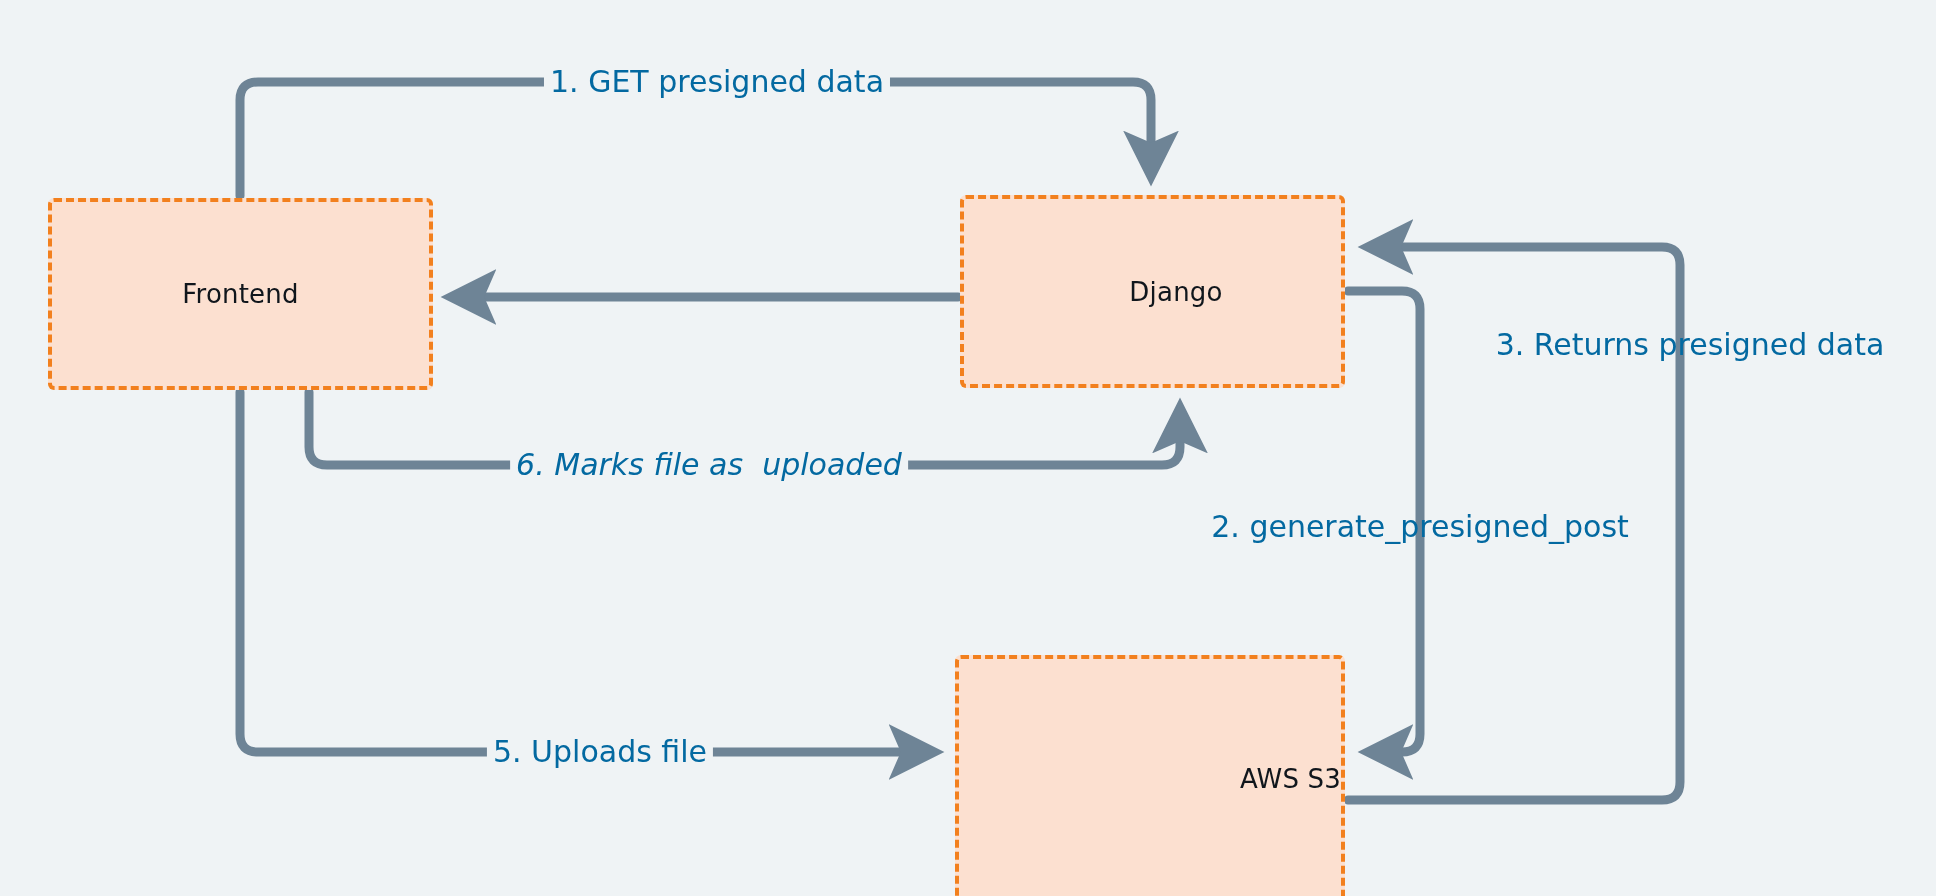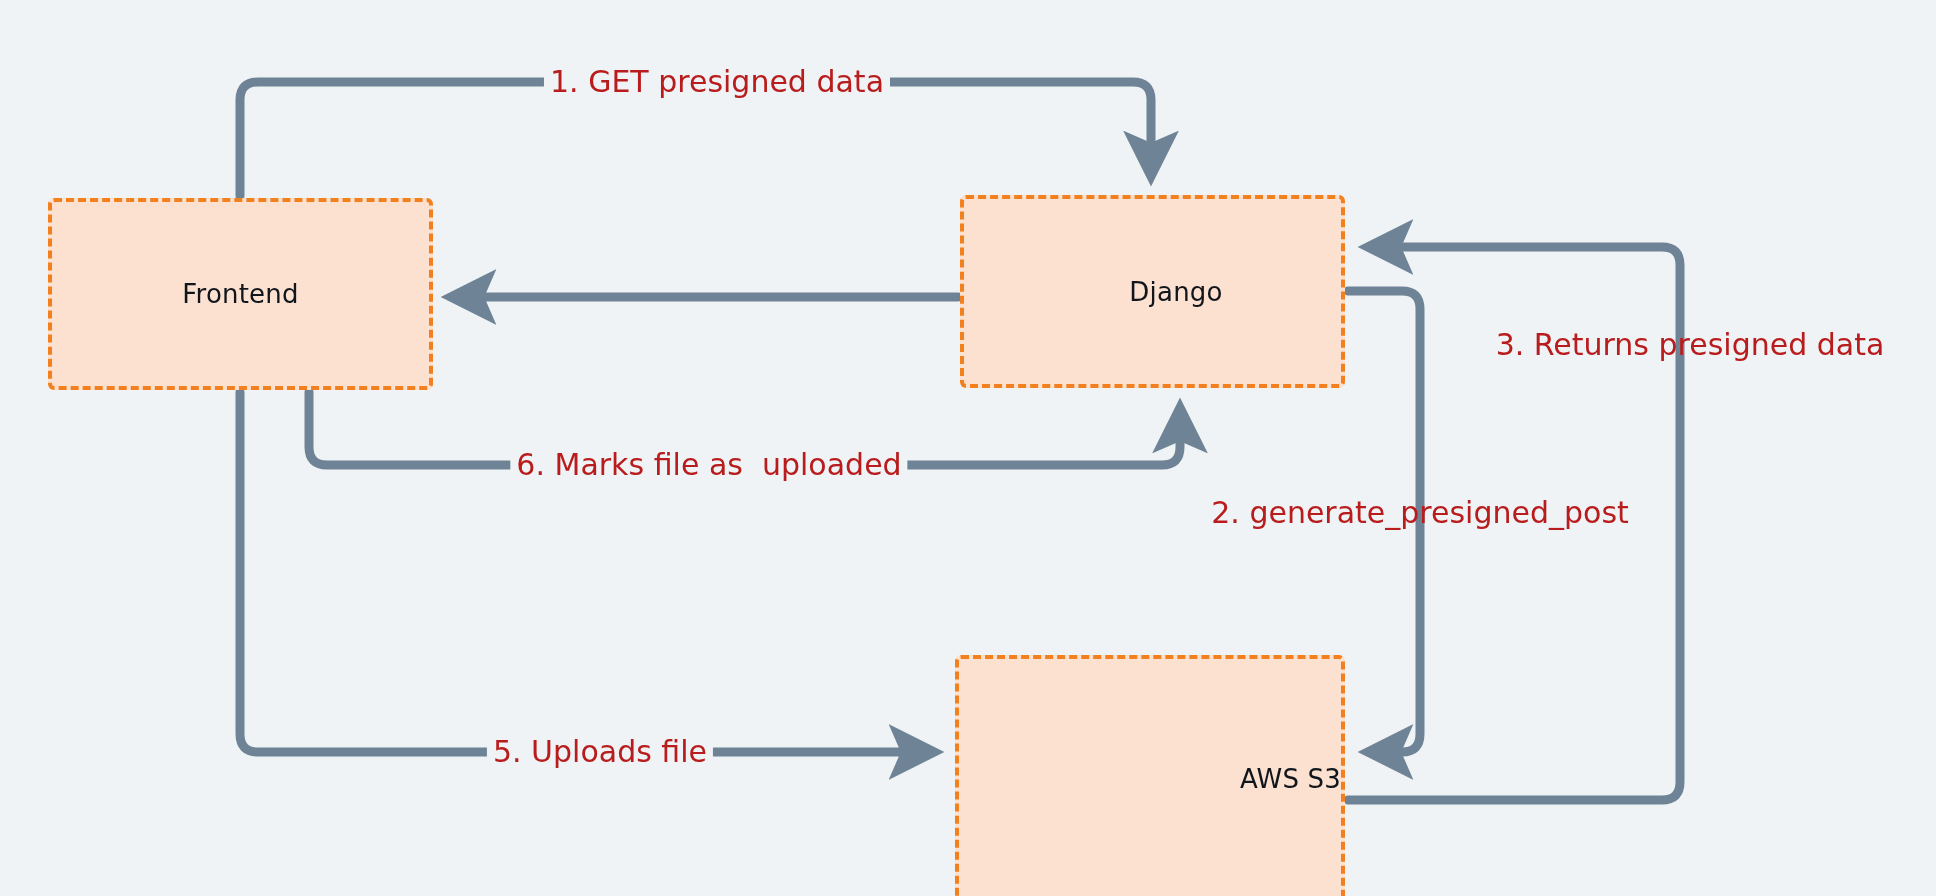--- a/index.html
+++ b/index.html
@@ -36,21 +36,21 @@
     font-family: "DejaVu Sans", sans-serif;
     font-size: 26px;
     color: #10161c;
     letter-spacing: 0.2px;
     white-space: nowrap;
   }
   .edge-label {
     position: absolute;
     font-family: "DejaVu Sans", sans-serif;
     font-size: 30px;
-    color: #b91c1c;
+    color: #0369a1;
     background: #eff3f5;
     white-space: pre;
     line-height: 1;
     padding: 2px 6px;
     transform: translate(-50%, -50%);
   }
   .edge-label.nobg {
     background: transparent;
   }
 </style>
@@ -89,22 +89,22 @@
   <div class="node-box" style="left:960px; top:195px; width:385px; height:193px;padding-left:47px;">
     <span class="node-label">Django</span>
   </div>
 
   <div class="node-box" style="left:955px; top:655px; width:390px; height:247px;justify-content:flex-end;">
     <span class="node-label">AWS S3</span>
   </div>
 
   <div class="edge-label" style="left:717px; top:82px;">1. GET presigned data</div>
 
-  <div class="edge-label nobg" style="left:1420px; top:513px;">2. generate_presigned_post</div>
+  <div class="edge-label nobg" style="left:1420px; top:527px;">2. generate_presigned_post</div>
 
   <div class="edge-label nobg" style="left:1690px; top:345px;">3. Returns presigned data</div>
 
 
   <div class="edge-label" style="left:600px; top:752px;">5. Uploads file</div>
 
-  <div class="edge-label" style="left:709px; top:465px;">6. Marks file as  uploaded</div>
+  <div class="edge-label" style="left:709px; top:465px;font-style:italic;">6. Marks file as  uploaded</div>
 
 </div>
 
 </body></html>

